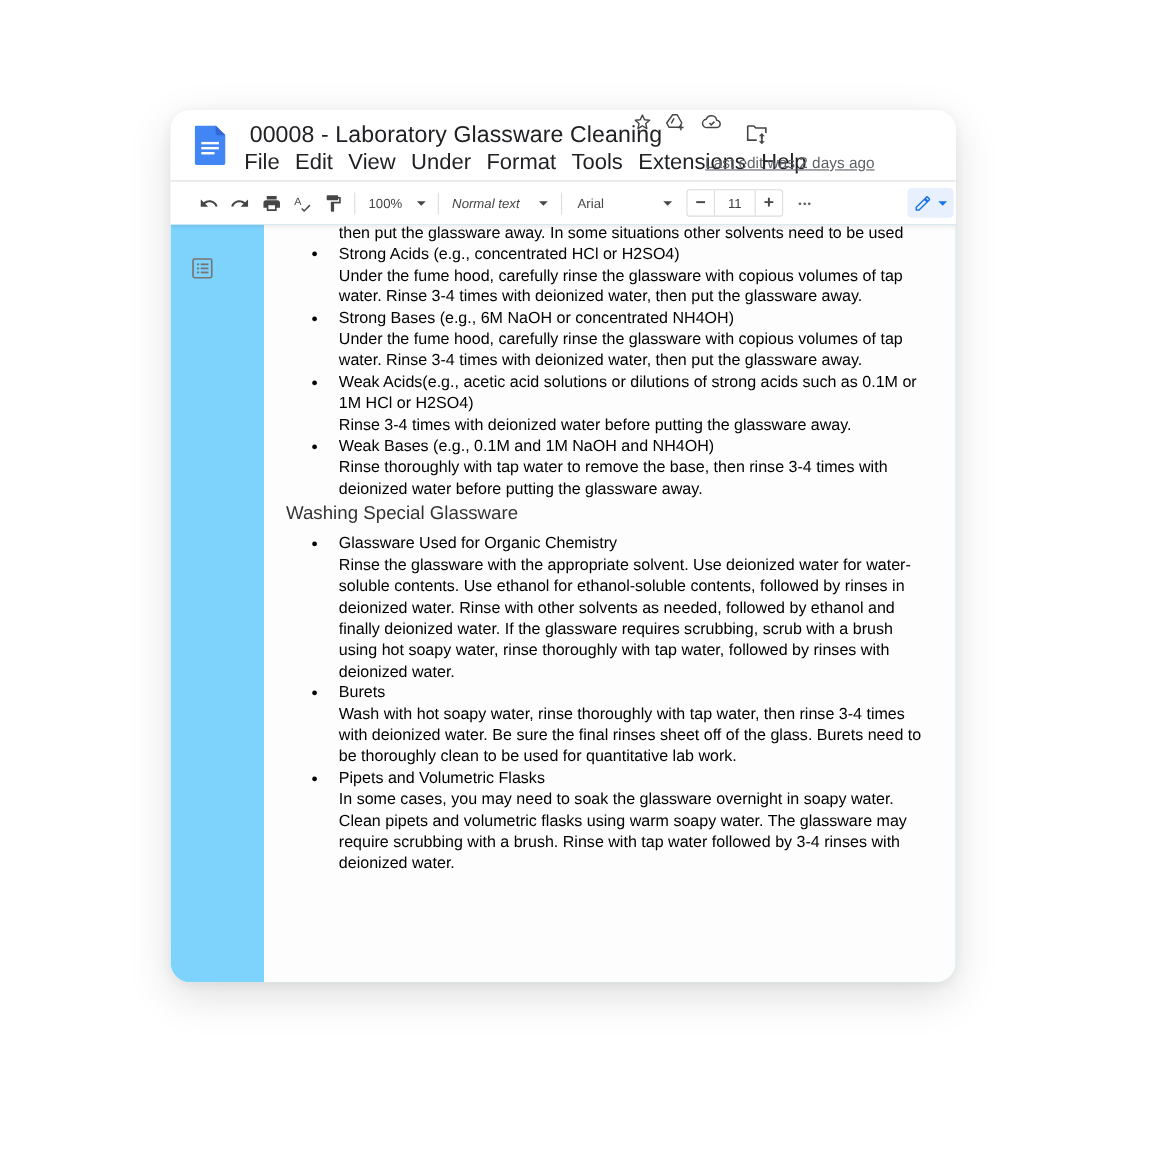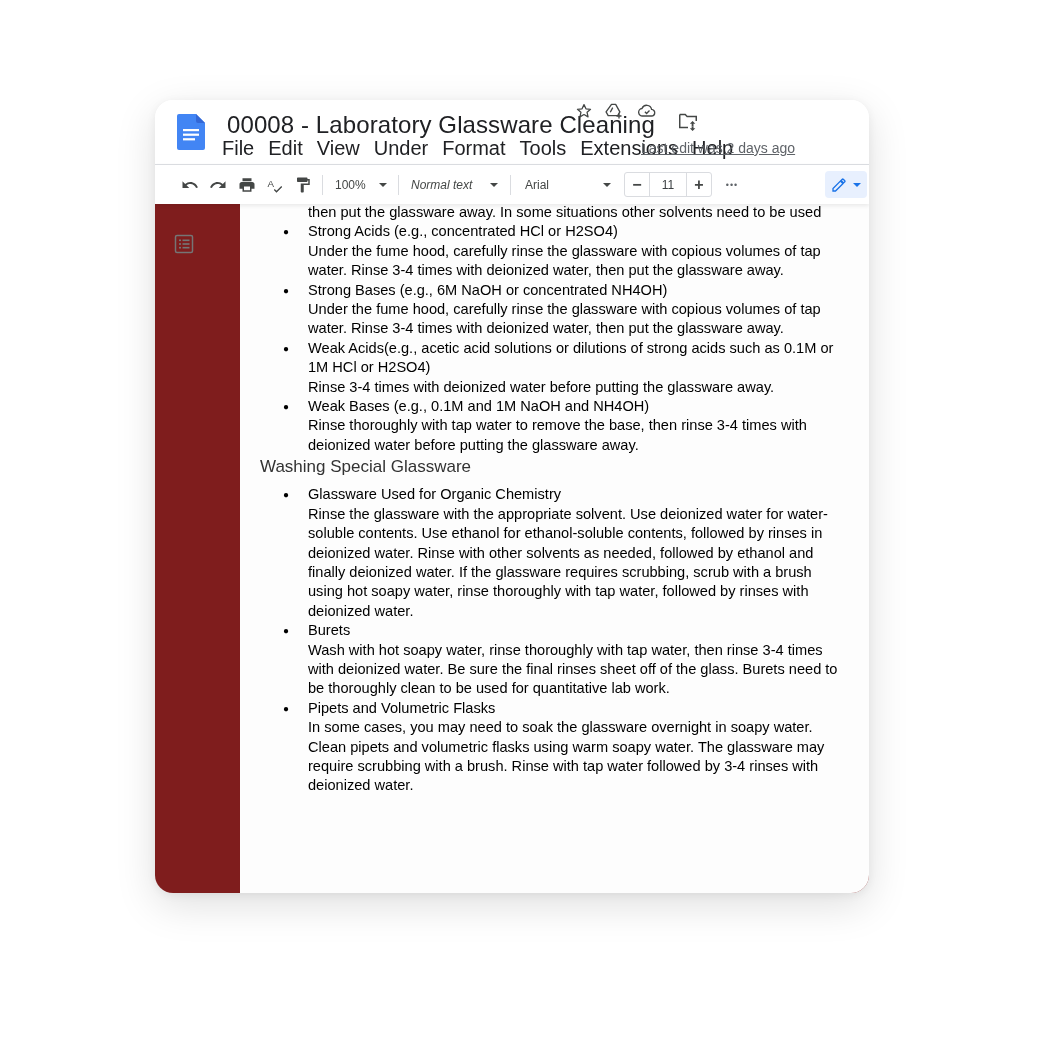--- a/index.html
+++ b/index.html
@@ -8,21 +8,21 @@
 
   .window {
     position: absolute; left: 155px; top: 100px; width: 714px; height: 793px;
     background: #ffffff; border-radius: 18px; overflow: hidden;
     box-shadow: 0 12px 40px rgba(0,0,0,0.13), 0 2px 10px rgba(0,0,0,0.06);
   }
 
   
   .header { position: absolute; left: 0; top: 0; width: 100%; height: 64px; background: #fff; }
   .doc-logo { position: absolute; left: 22px; top: 14px; width: 28px; height: 36px; }
-  .title { position: absolute; left: 72px; top: 11px; font-size: 24px; color: #202124; letter-spacing: 0.1px; white-space: nowrap; }
+  .title { position: absolute; left: 72px; top: 11px; font-size: 21px; color: #202124; letter-spacing: 0.1px; white-space: nowrap; }
   .title-icon { position: absolute; top: 0; width: 22px; height: 22px; display: flex; align-items: center; justify-content: center; cursor: pointer; }
   .menubar { position: absolute; left: 62px; top: 40px; display: flex; font-size: 20px; color: #202124; white-space: nowrap; }
   .menu-item { padding: 0 5px; margin-right: 4px; cursor: pointer; line-height: 16px; }
   .last-edit { position: absolute; left: 486px; top: 40px; font-size: 14px; color: #5f6368; text-decoration: underline; cursor: pointer; white-space: nowrap; line-height: 16px; }
 
   
   .toolbar {
     position: absolute; left: 0; top: 64px; width: 100%; height: 40px;
     border-top: 1px solid #dadce0; background: #fff;
     box-shadow: 0 2px 4px rgba(0,0,0,0.08);
@@ -31,21 +31,21 @@
   .tb { position: absolute; top: 8px; height: 24px; display: flex; align-items: center; justify-content: center; cursor: pointer; color: #444746; font-size: 12px; }
   .tb svg { display: block; }
   .sep { position: absolute; top: 10px; width: 1px; height: 20px; background: #dadce0; }
   .dropdown-caret { width: 0; height: 0; border-left: 4px solid transparent; border-right: 4px solid transparent; border-top: 4px solid #444746; }
   .fontsize-box { position: absolute; left: 469px; top: 7px; width: 88px; height: 25px; border: 1px solid #dadce0; border-radius: 3px; display: flex; }
   .fs-btn { width: 24px; height: 100%; display: flex; align-items: center; justify-content: center; cursor: pointer; color: #444746; font-size: 16px; font-weight: bold; }
   .fs-val { width: 38px; height: 100%; border-left: 1px solid #dadce0; border-right: 1px solid #dadce0; display: flex; align-items: center; justify-content: center; font-size: 12px; color: #3c4043; }
   .edit-mode { position: absolute; left: 670px; top: 6px; width: 42px; height: 27px; background: #e8f0fe; border-radius: 4px; display: flex; align-items: center; justify-content: flex-start; padding-left: 6px; gap: 6px; cursor: pointer; }
 
   
-  .canvas { position: absolute; left: 0; top: 104px; width: 100%; height: 689px; background: #7f1d1d; overflow: hidden; }
+  .canvas { position: absolute; left: 0; top: 104px; width: 100%; height: 689px; background: #7dd3fc; overflow: hidden; }
   .outline-icon { position: absolute; left: 19px; top: 30px; width: 20px; height: 20px; cursor: pointer; }
   .page { position: absolute; left: 85px; top: 0; width: 629px; height: 689px; background: #fdfdfd; }
   .content { position: absolute; left: 20px; top: -1px; width: 580px; font-size: 14.6px; line-height: 19.4px; color: #000; }
 
   .bullet { position: relative; padding-left: 48px; }
   .bullet::before { content: "●"; position: absolute; left: 23px; top: 0; font-size: 10px; line-height: 19.4px; }
   .bullet .b-title, .bullet .b-body { display: block; }
   .cont { padding-left: 48px; }
 
   .heading { font-size: 17px; color: #333; margin-bottom: 6px; line-height: 24px; padding-left: 0; }

